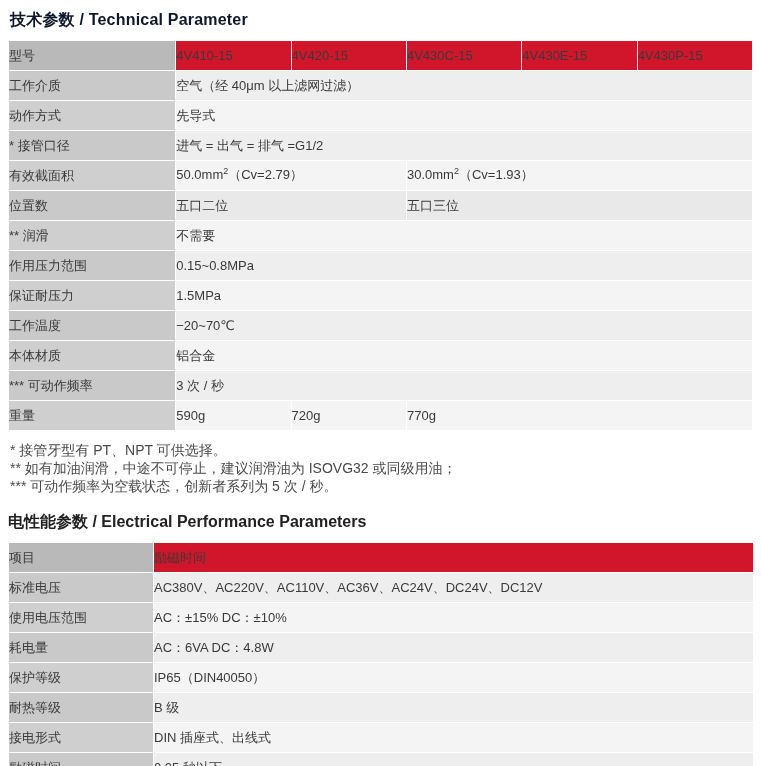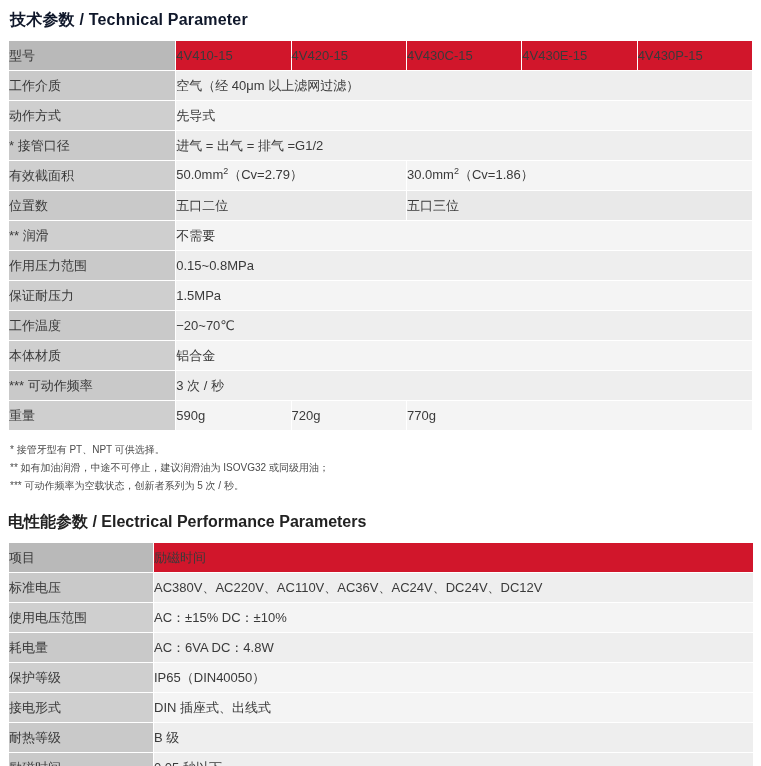--- a/index.html
+++ b/index.html
@@ -68,21 +68,21 @@
   
   .v1 { background: #eeeeee; }
   .v2 { background: #f4f4f4; }
   .v3 { background: #e9e9e9; }
   sup {
     font-size: 9px;
     vertical-align: super;
   }
   .notes {
     margin: 10px 2px 0 2px;
-    font-size: 10px;
+    font-size: 14px;
     line-height: 18px;
     color: #4a4a4a;
   }
   .notes div { white-space: nowrap; }
   .gap {
     height: 17px;
   }
   .title2 {
     font-size: 16px;
     font-weight: bold;
@@ -123,21 +123,21 @@
         <td class="lbl lbl-alt">动作方式</td>
         <td class="v2" colspan="5">先导式</td>
       </tr>
       <tr>
         <td class="lbl">* 接管口径</td>
         <td class="v1" colspan="5">进气 = 出气 = 排气 =G1/2</td>
       </tr>
       <tr>
         <td class="lbl lbl-alt">有效截面积</td>
         <td class="v2" colspan="2"><span>50.0mm</span><sup>2</sup><span>（Cv=2.79）</span></td>
-        <td class="v2" colspan="3"><span>30.0mm</span><sup>2</sup><span>（Cv=1.86）</span></td>
+        <td class="v2" colspan="3"><span>30.0mm</span><sup>2</sup><span>（Cv=1.93）</span></td>
       </tr>
       <tr>
         <td class="lbl">位置数</td>
         <td class="v3" colspan="2">五口二位</td>
         <td class="v3" colspan="3">五口三位</td>
       </tr>
       <tr>
         <td class="lbl lbl-alt">** 润滑</td>
         <td class="v2" colspan="5">不需要</td>
       </tr>
@@ -200,27 +200,27 @@
       </tr>
       <tr>
         <td class="lbl">耗电量</td>
         <td class="v1">AC：6VA  DC：4.8W</td>
       </tr>
       <tr>
         <td class="lbl lbl-alt">保护等级</td>
         <td class="v2">IP65（DIN40050）</td>
       </tr>
       <tr>
+        <td class="lbl">耐热等级</td>
+        <td class="v1">B 级</td>
+      </tr>
+      <tr>
         <td class="lbl lbl-alt">接电形式</td>
         <td class="v2">DIN 插座式、出线式</td>
       </tr>
       <tr>
-        <td class="lbl">耐热等级</td>
-        <td class="v1">B 级</td>
-      </tr>
-      <tr>
         <td class="lbl">励磁时间</td>
         <td class="v1">0.05 秒以下</td>
       </tr>
     </tbody>
   </table>
 
 </div>
 
 </body></html>

